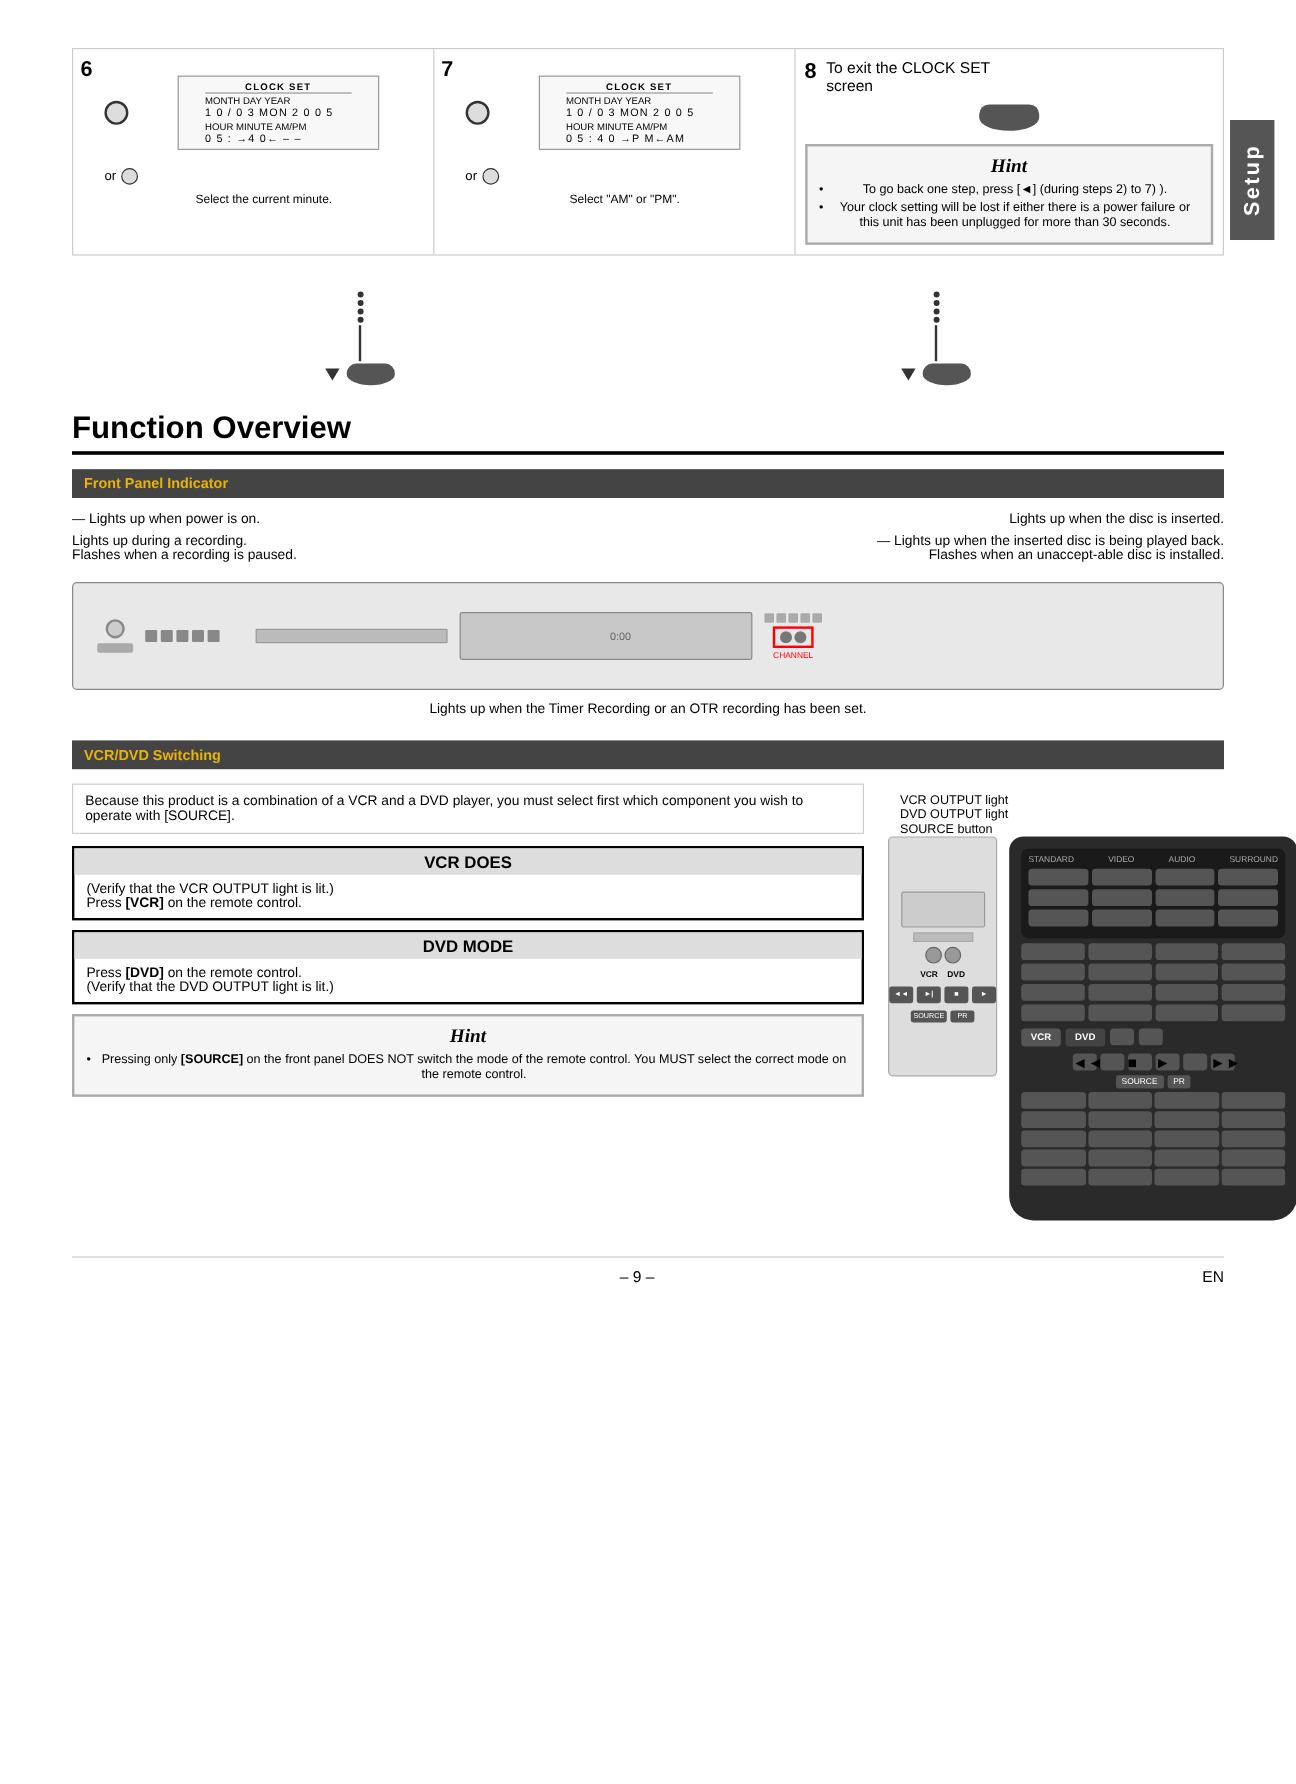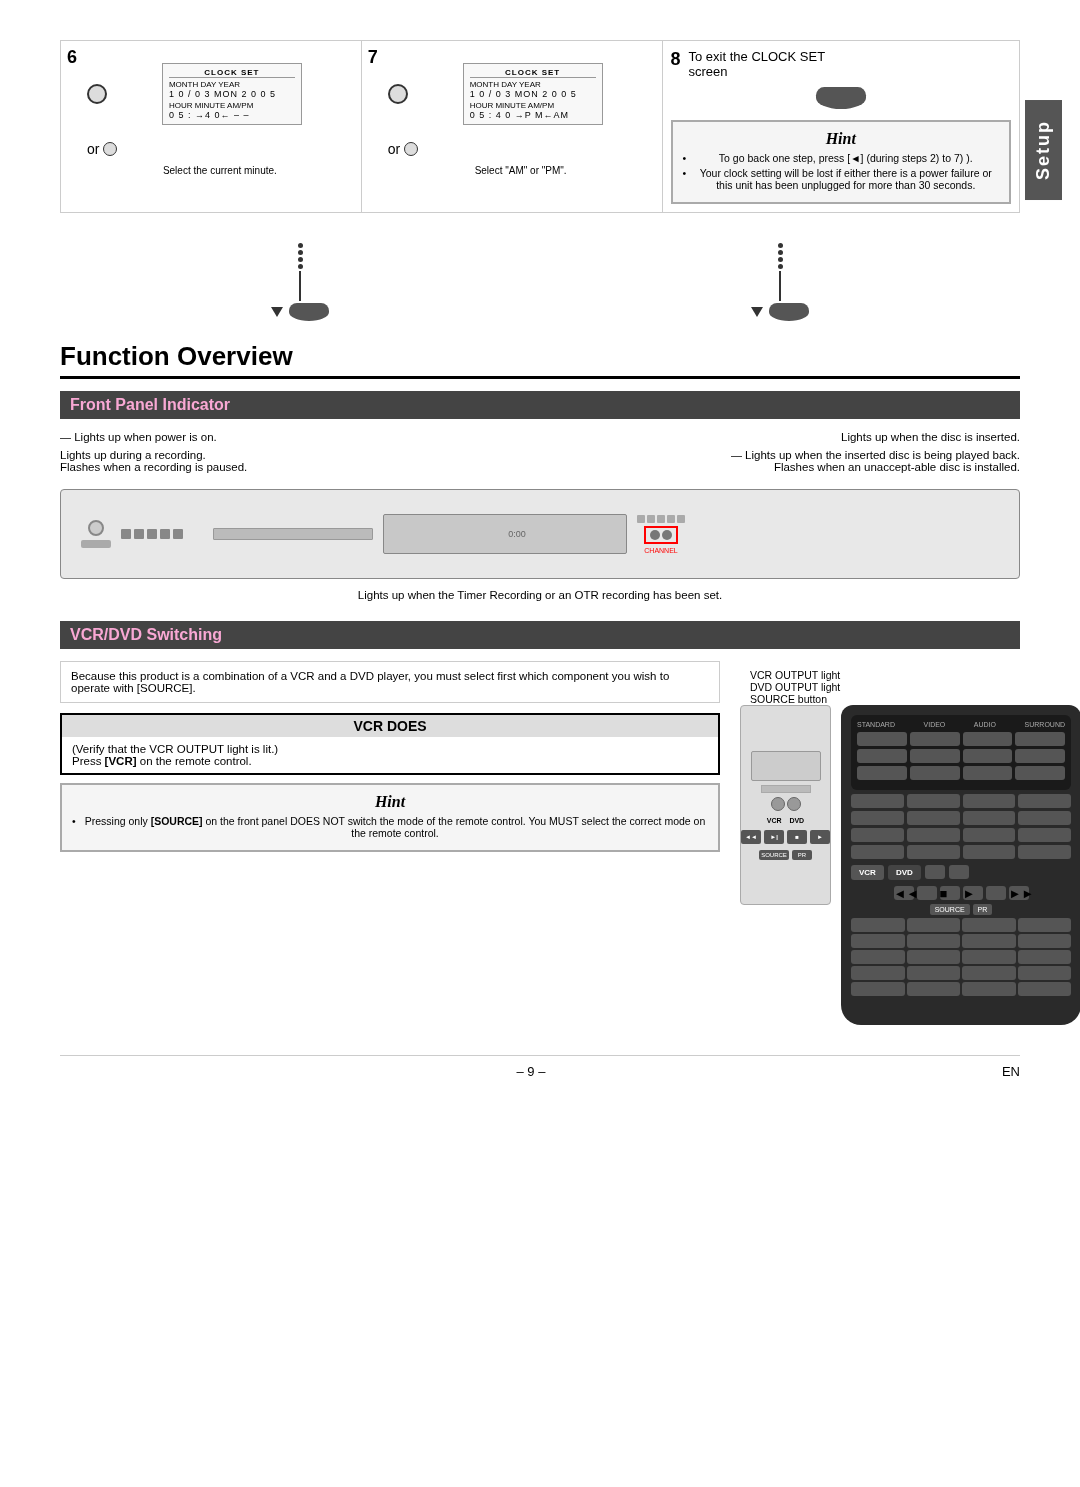--- a/index.html
+++ b/index.html
@@ -35,23 +35,23 @@
       top: 6px;
       left: 6px;
     }
     .step-content {
       margin-top: 4px;
       margin-left: 18px;
     }
     .clock-set-screen {
       border: 1px solid #999;
       background: #f8f8f8;
-      padding: 4px 6px;
+      padding: 4px 22px;
       font-size: 9px;
-      width: 140px;
+      width: 168px;
       margin: 10px auto;
     }
     .clock-set-title {
       text-align: center;
       font-size: 8px;
       border-bottom: 1px solid #999;
       margin-bottom: 2px;
       font-weight: bold;
       letter-spacing: 1px;
     }
@@ -81,21 +81,21 @@
     .small-dial {
       width: 14px;
       height: 14px;
       border-radius: 50%;
       border: 1.5px solid #333;
       background: #ddd;
       display: inline-block;
       vertical-align: middle;
     }
     .or-text {
-      font-size: 14px;
+      font-size: 11px;
       display: block;
       text-align: left;
       margin: 2px 0;
     }
 
     
     .step8-box {
       flex: 1.2;
       border-right: none;
       padding: 8px;
@@ -171,23 +171,23 @@
     .section-title {
       font-size: 26px;
       font-weight: bold;
       border-bottom: 3px solid #000;
       padding-bottom: 4px;
       margin-bottom: 12px;
       margin-top: 20px;
     }
     .subsection-header {
       background: #444;
-      color: #f9a8d4;
-      font-weight: bold;
-      font-size: 16px;
+      color: #eab308;
+      font-weight: bold;
+      font-size: 12px;
       padding: 5px 10px;
       margin-bottom: 12px;
     }
 
     
     .setup-tab {
       position: absolute;
       right: -42px;
       top: 60px;
       background: #555;
@@ -550,20 +550,25 @@
         <div class="vcr-desc-box">
           <span>Because this product is a combination of a VCR and a DVD player, you must select first which component you wish to operate with [SOURCE].</span>
         </div>
 
         <div class="mode-box">
           <div class="mode-title">VCR DOES</div>
           <div class="mode-desc">(Verify that the VCR OUTPUT light is lit.)</div>
           <div class="mode-desc">Press <strong>[VCR]</strong> on the remote control.</div>
         </div>
 
+        <div class="mode-box">
+          <div class="mode-title">DVD MODE</div>
+          <div class="mode-desc">Press <strong>[DVD]</strong> on the remote control.</div>
+          <div class="mode-desc">(Verify that the DVD OUTPUT light is lit.)</div>
+        </div>
 
         <div class="hint-box" style="margin-top:8px;">
           <div class="hint-title">Hint</div>
           <div class="hint-item">Pressing only <strong>[SOURCE]</strong> on the front panel DOES NOT switch the mode of the remote control. You MUST select the correct mode on the remote control.</div>
         </div>
       </div>
 
       <div class="switching-right" style="position:relative;">
 
         <div style="margin-top:8px;font-size:10.5px;padding-left:10px;">

